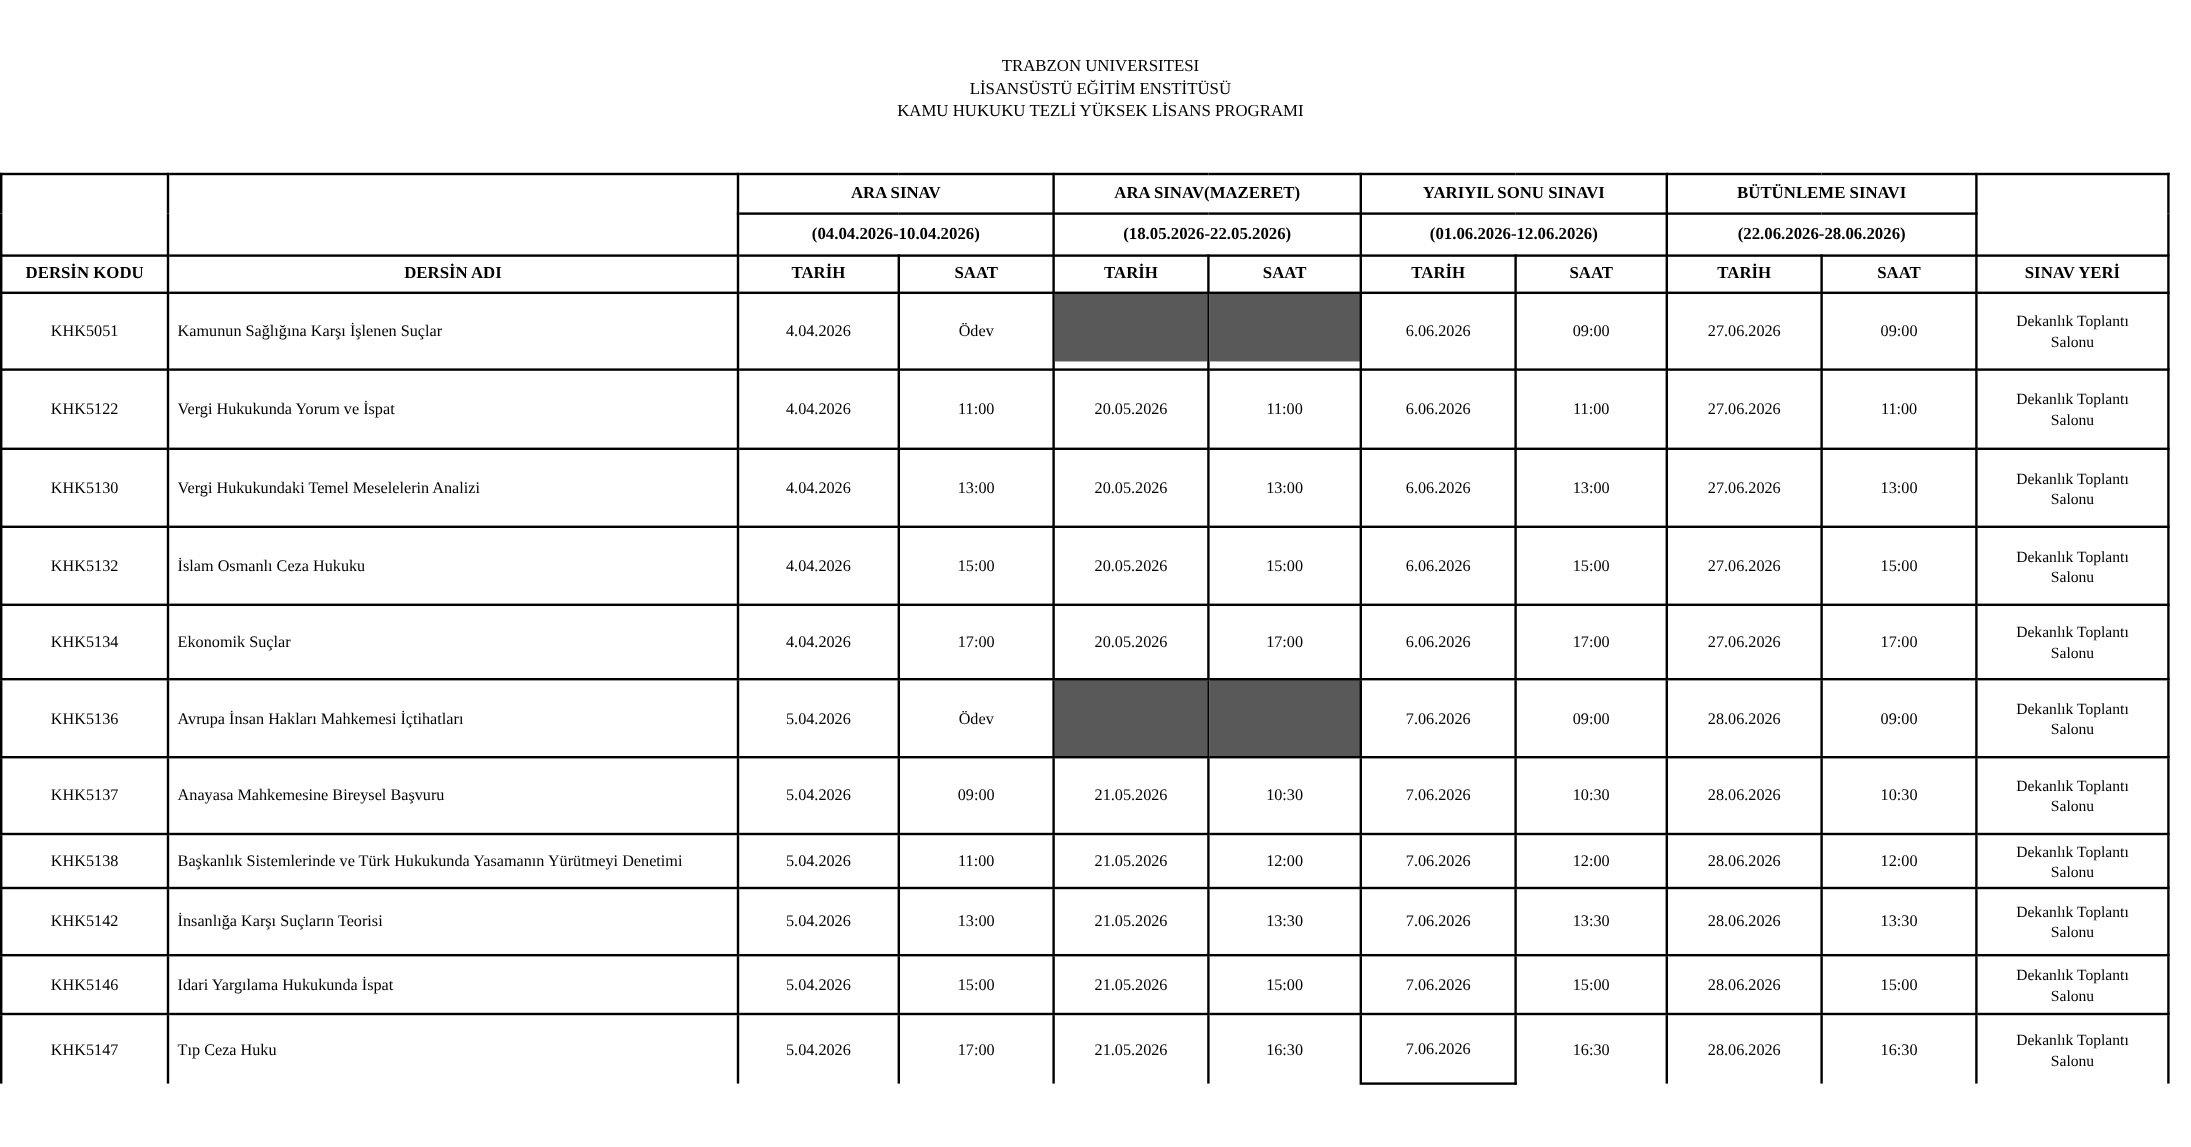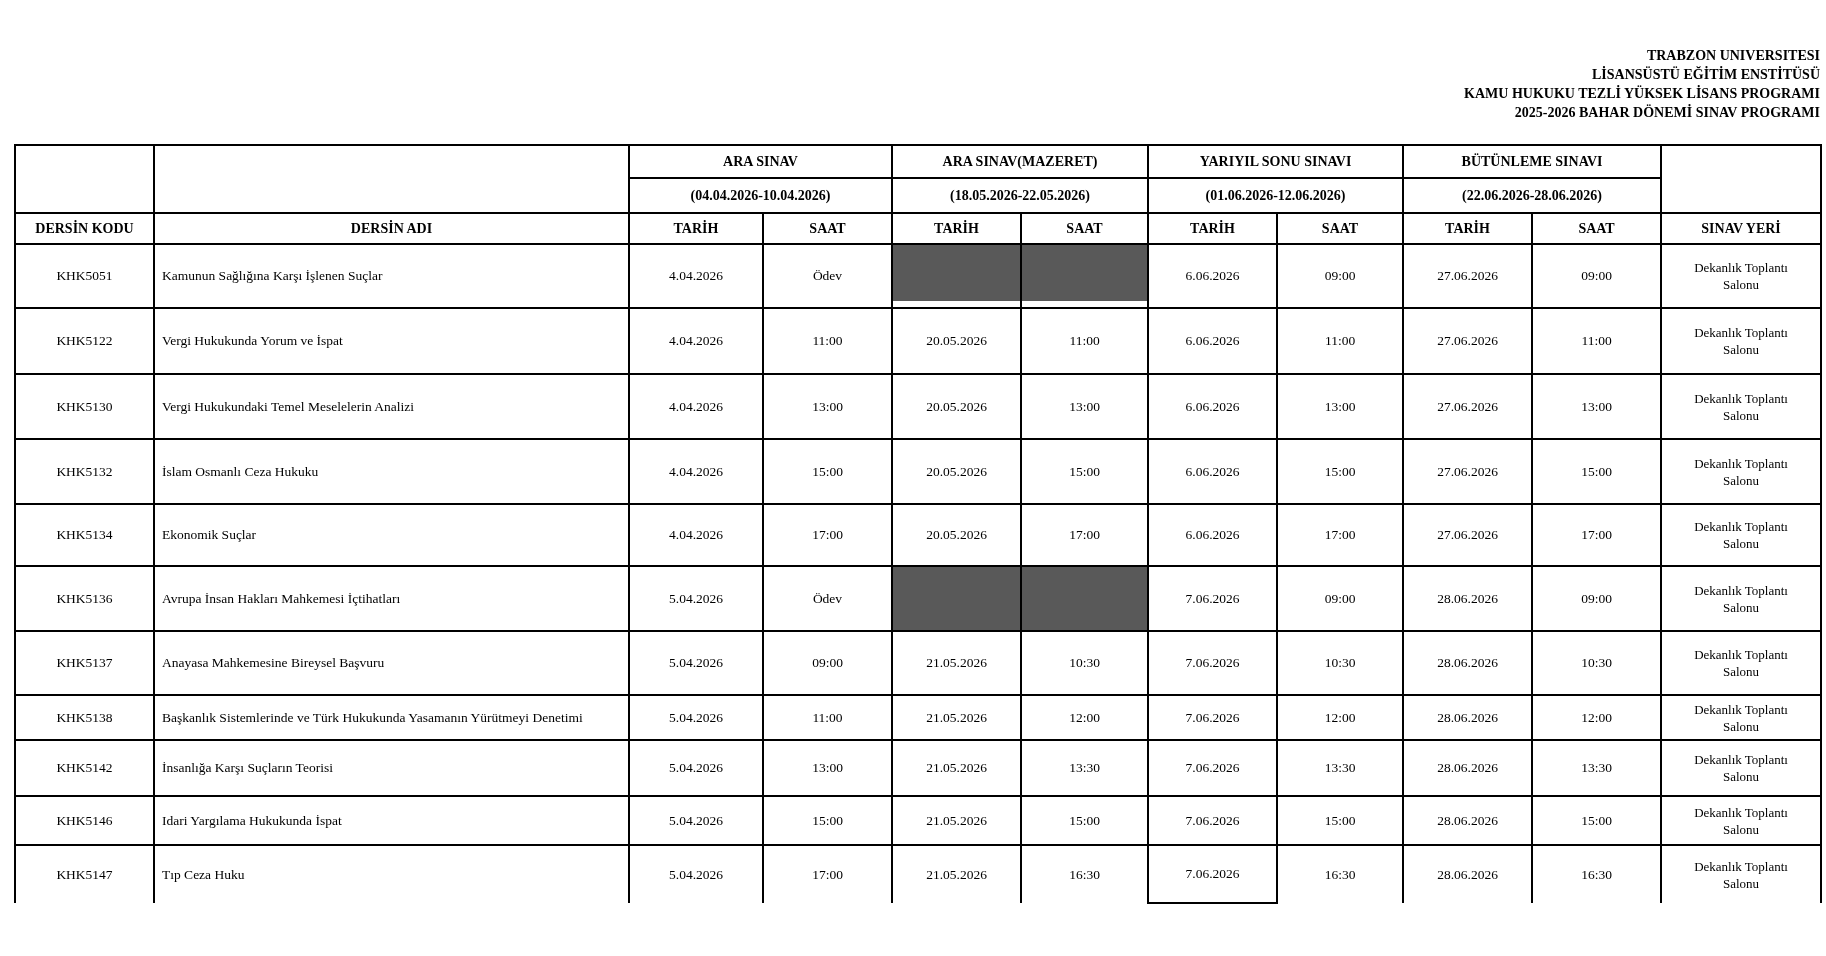--- a/index.html
+++ b/index.html
@@ -7,28 +7,28 @@
     width: 1826px; height: 956px;
     background: #ffffff;
     font-family: "Liberation Serif", "DejaVu Serif", serif;
     color: #000000;
     overflow: hidden;
     position: relative;
   }
   .doc-title {
     position: absolute;
     top: 46px; left: 14px; width: 1806px;
-    text-align: right;
-    font-weight: bold;
+    text-align: center;
+    font-weight: normal;
     font-size: 14px;
     line-height: 19px;
   }
   table.exam-table {
     position: absolute;
-    top: 144px; left: 14px;
+    top: 144px; left: 0;
     width: 1806px;
     border-collapse: collapse;
     table-layout: fixed;
   }
   th, td {
     border: 2px solid #000000;
     font-size: 14px;
     text-align: center;
     vertical-align: middle;
     overflow: hidden;
@@ -57,21 +57,20 @@
   tbody tr:last-child td { border-bottom: none; }
   tbody tr:last-child td:nth-child(7) { border-bottom: 2px solid #000000; }
 </style>
 </head>
 <body>
 
 <div class="doc-title">
   <div>TRABZON UNIVERSITESI</div>
   <div>LİSANSÜSTÜ EĞİTİM ENSTİTÜSÜ</div>
   <div>KAMU HUKUKU TEZLİ YÜKSEK LİSANS PROGRAMI</div>
-  <div>2025-2026 BAHAR DÖNEMİ SINAV PROGRAMI</div>
 </div>
 
 <table class="exam-table">
   <colgroup>
     <col style="width:139px">
       <col style="width:475px">
     <col style="width:134px">
       <col style="width:129px">
     <col style="width:129px">
       <col style="width:127px">

